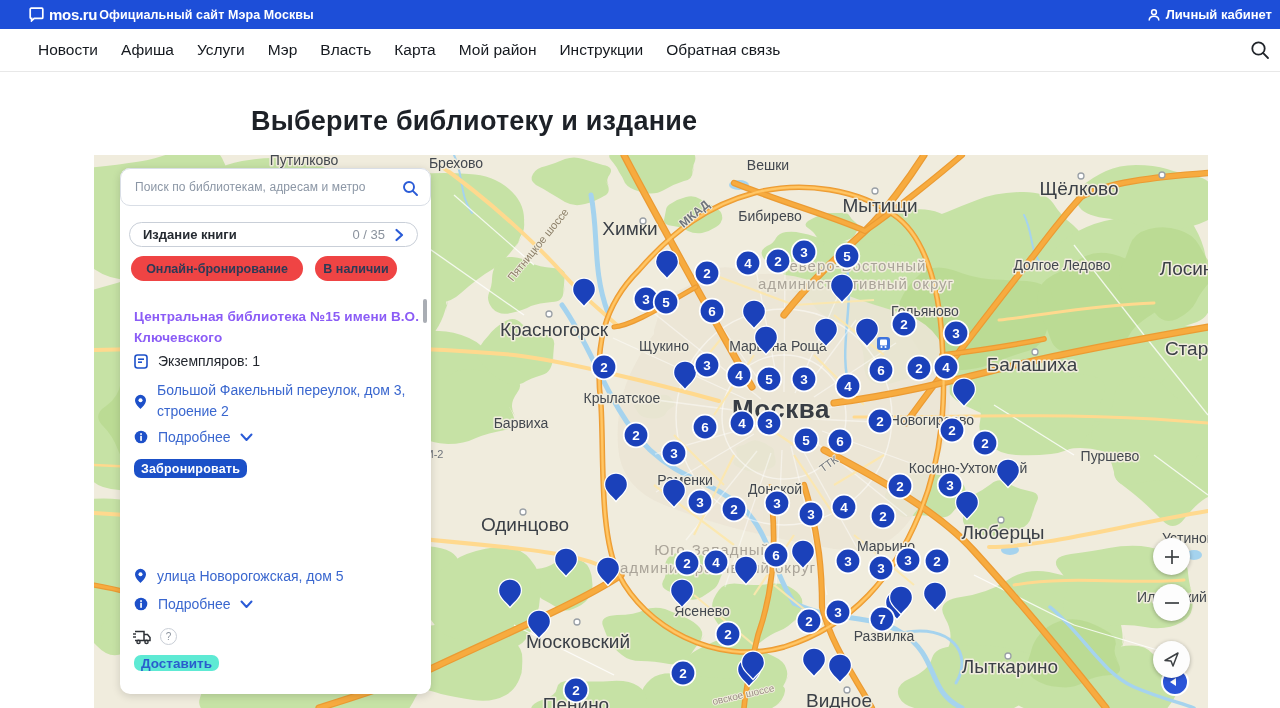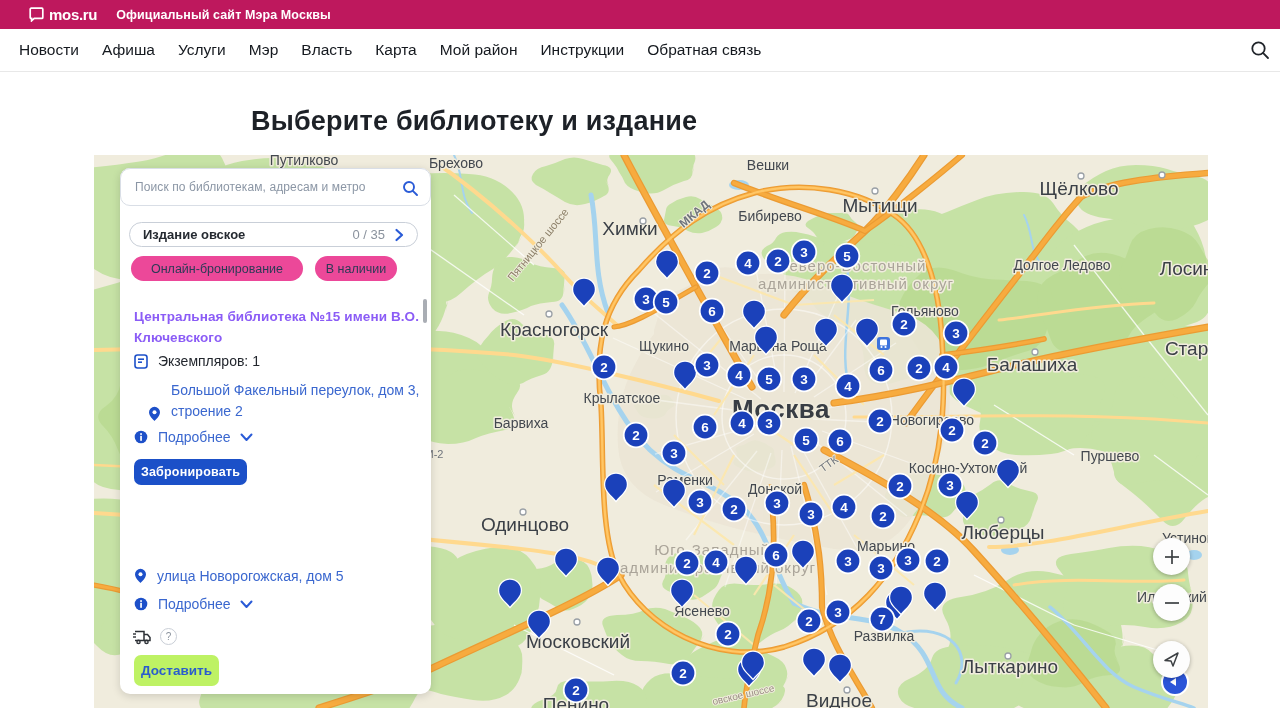--- a/index.html
+++ b/index.html
@@ -1,53 +1,57 @@
 <!DOCTYPE html>
 <html><head><meta charset="utf-8"><style>
 *{margin:0;padding:0;box-sizing:border-box}
 body{width:1280px;height:708px;overflow:hidden;background:#fff;font-family:"Liberation Sans",sans-serif;position:relative}
-.topbar{position:absolute;left:0;top:0;width:1280px;height:29px;background:#be185d;color:#fff;display:flex;align-items:center}
+.topbar{position:absolute;left:0;top:0;width:1280px;height:29px;background:#1d4ed8;color:#fff;display:flex;align-items:center}
 .topbar .logo{margin-left:29px;display:flex;align-items:center}
 .topbar .mosru{font-size:15px;font-weight:700;margin-left:5px;letter-spacing:-.3px}
-.topbar .sub{font-size:12.5px;font-weight:700;margin-left:19px;letter-spacing:.1px}
+.topbar .sub{font-size:12.5px;font-weight:700;margin-left:2px;letter-spacing:.1px}
 .topbar .lk{position:absolute;right:8px;top:0;height:29px;display:flex;align-items:center;font-size:13px;font-weight:700}
 nav{position:absolute;left:0;top:29px;width:1280px;height:43px;background:#fff;border-bottom:1px solid #e8e8e8;display:flex;align-items:center;font-size:15.5px;color:#15191f}
 nav span{margin-left:23px}
-nav span:first-child{margin-left:19px}
+nav span:first-child{margin-left:38px}
 .navsearch{position:absolute;right:9px;top:10px}
 h1{position:absolute;left:251px;top:106px;font-size:27px;font-weight:700;color:#1d2127;letter-spacing:.2px}
 .map{position:absolute;left:94px;top:155px;width:1114px;height:553px;overflow:hidden}
 .panel{position:absolute;left:26px;top:13px;width:311px;height:526px;background:#fff;border-radius:10px;box-shadow:0 2px 8px rgba(0,0,0,.15)}
 .search{position:absolute;left:0;top:0;width:311px;height:38px;border:1px solid #d9dee6;border-radius:10px;background:#fff;display:flex;align-items:center}
 .search .ph{margin-left:14px;font-size:12px;color:#8b96a5;letter-spacing:.1px;white-space:nowrap}
 .pill{position:absolute;left:9px;top:54px;width:289px;height:25px;border:1px solid #c9cfd8;border-radius:13px;display:flex;align-items:center;font-size:13px}
 .pill .t1{margin-left:13px;color:#252a31;font-weight:700}
 .pill .t2{margin-left:auto;color:#8a929d}
-.chip{position:absolute;top:88px;height:25px;border-radius:13px;background:#ec4899;color:#2c3a56;font-size:12.5px;font-weight:400;display:flex;align-items:center;justify-content:center}
+.chip{position:absolute;top:88px;height:25px;border-radius:13px;background:#ef4444;color:#2c3a56;font-size:12.5px;font-weight:700;display:flex;align-items:center;justify-content:center}
 .c1{left:11px;width:172px}
 .c2{left:195px;width:82px}
 .list{position:absolute;left:0;top:128px;width:311px;height:398px;overflow:hidden}
 .sb{position:absolute;right:4px;top:3px;width:4px;height:24px;border-radius:2px;background:#a9adb4}
 .it{position:absolute;left:14px;font-size:13.5px}
 .tt{font-weight:700;color:#8b5cf6;line-height:21px;letter-spacing:.1px;font-size:13.5px}
 .row{position:absolute;display:flex;align-items:center}
 .row .tx{margin-left:10px;color:#23272e;font-size:14px;white-space:nowrap}
 .blue{color:#3a67cf !important}
-.btn1{position:absolute;left:14px;width:113px;height:26px;background:#1b50c8;border-radius:7px;color:#fff;font-size:12.5px;font-weight:700;display:flex;align-items:center;justify-content:center;letter-spacing:.2px}
-.btn2{position:absolute;left:14px;width:85px;height:31px;background:#bef264;border-radius:7px;color:#2a5ccd;font-size:13.5px;font-weight:700;display:flex;align-items:center;justify-content:center}
+.btn1{position:absolute;left:14px;width:113px;height:19px;background:#1b50c8;border-radius:7px;color:#fff;font-size:12.5px;font-weight:700;display:flex;align-items:center;justify-content:center;letter-spacing:.2px}
+.btn2{position:absolute;left:14px;width:85px;height:16px;background:#5eead4;border-radius:7px;color:#2a5ccd;font-size:13.5px;font-weight:700;display:flex;align-items:center;justify-content:center}
 .zbtn{position:absolute;left:1059px;width:37px;height:37px;border-radius:50%;background:#fdfdfd;box-shadow:0 1px 4px rgba(0,0,0,.3);display:flex;align-items:center;justify-content:center}
 </style></head><body>
 <div class="topbar">
  <div class="logo">
   <svg width="15" height="15" viewBox="0 0 15 15">
         <path d="M2.2,1.2 h10.6 a1,1 0 0 1 1,1 v8.2 a1,1 0 0 1 -1,1 h-7.6 l-2.6,2.4 l0,-2.4 h-0.4 a1,1 0 0 1 -1,-1 v-8.2 a1,1 0 0 1 1,-1 Z" fill="none" stroke="#fff" stroke-width="1.7"></path>
       </svg>
   <span class="mosru">mos.ru</span>
       <span class="sub">Официальный сайт Мэра Москвы</span>
  </div>
+ <div class="lk"><svg width="14" height="14" viewBox="0 0 14 14" style="margin-right:5px">
+        <circle cx="7" cy="4.2" r="2.4" fill="none" stroke="#fff" stroke-width="1.5"></circle>
+        <path d="M2.2,12.5 c0,-3 2.2,-4.3 4.8,-4.3 c2.6,0 4.8,1.3 4.8,4.3" fill="none" stroke="#fff" stroke-width="1.5"></path>
+      </svg>Личный кабинет</div>
 </div>
 <nav>
  <span>Новости</span>
     <span>Афиша</span>
     <span>Услуги</span>
     <span>Мэр</span>
     <span>Власть</span>
     <span>Карта</span>
     <span>Мой район</span>
     <span>Инструкции</span>
@@ -583,40 +587,40 @@
     </svg>
 <div class="panel">
  <div class="search">
         <span class="ph">Поиск по библиотекам, адресам и метро</span>
   <svg width="17" height="17" viewBox="0 0 17 17" style="position:absolute;right:11px;top:11px">
           <circle cx="7" cy="7" r="5" fill="none" stroke="#2a5bd7" stroke-width="1.9"></circle>
           <line x1="10.8" y1="10.8" x2="15" y2="15" stroke="#2a5bd7" stroke-width="1.9" stroke-linecap="round"></line>
         </svg>
  </div>
  <div class="pill">
-        <span class="t1">Издание овское</span>
+        <span class="t1">Издание книги</span>
         <span class="t2">0 / 35</span>
   <svg width="16" height="16" viewBox="0 0 16 16" style="margin:0 10px 0 6px">
           <path d="M5.5,3 L11,8 L5.5,13" fill="none" stroke="#2a5bd7" stroke-width="2.2" stroke-linecap="round" stroke-linejoin="round"></path>
         </svg>
  </div>
  <div class="chip c1">Онлайн-бронирование</div>
  <div class="chip c2">В наличии</div>
  <div class="list">
   <div class="sb"></div>
   <div class="it tt" style="top:10px;width:287px">Центральная библиотека №15 имени В.О. Ключевского</div>
   <div class="row" style="left:14px;top:57px">
     <svg width="14" height="15" viewBox="0 0 14 15">
             <rect x="1" y="1" width="12" height="13" rx="2.5" fill="none" stroke="#1d50c9" stroke-width="1.6"></rect>
             <line x1="4" y1="5.2" x2="10" y2="5.2" stroke="#1d50c9" stroke-width="1.6"></line>
             <line x1="4" y1="8.2" x2="8" y2="8.2" stroke="#1d50c9" stroke-width="1.6"></line>
           </svg>
     <span class="tx">Экземпляров: 1</span>
   </div>
-  <div class="row" style="left:28px;top:84px;align-items:flex-end">
+  <div class="row" style="left:14px;top:84px;align-items:center">
     <svg width="13" height="16" viewBox="0 0 13 16" style="margin-top:2px">
             <path d="M6.5,0.8 a5.5,5.5 0 0 1 5.5,5.5 c0,3.6 -4,7.2 -5.5,8.7 c-1.5,-1.5 -5.5,-5.1 -5.5,-8.7 a5.5,5.5 0 0 1 5.5,-5.5 Z" fill="#1d50c9"></path>
             <circle cx="6.5" cy="6.2" r="2" fill="#fff"></circle>
           </svg>
     <span class="tx blue" style="line-height:21px">Большой Факельный переулок, дом 3,<br>строение 2</span>
   </div>
   <div class="row" style="left:14px;top:133px">
     <svg width="14" height="14" viewBox="0 0 14 14">
             <circle cx="7" cy="7" r="6.3" fill="#1d50c9"></circle>
             <rect x="6.2" y="5.8" width="1.7" height="5" fill="#fff"></rect>

